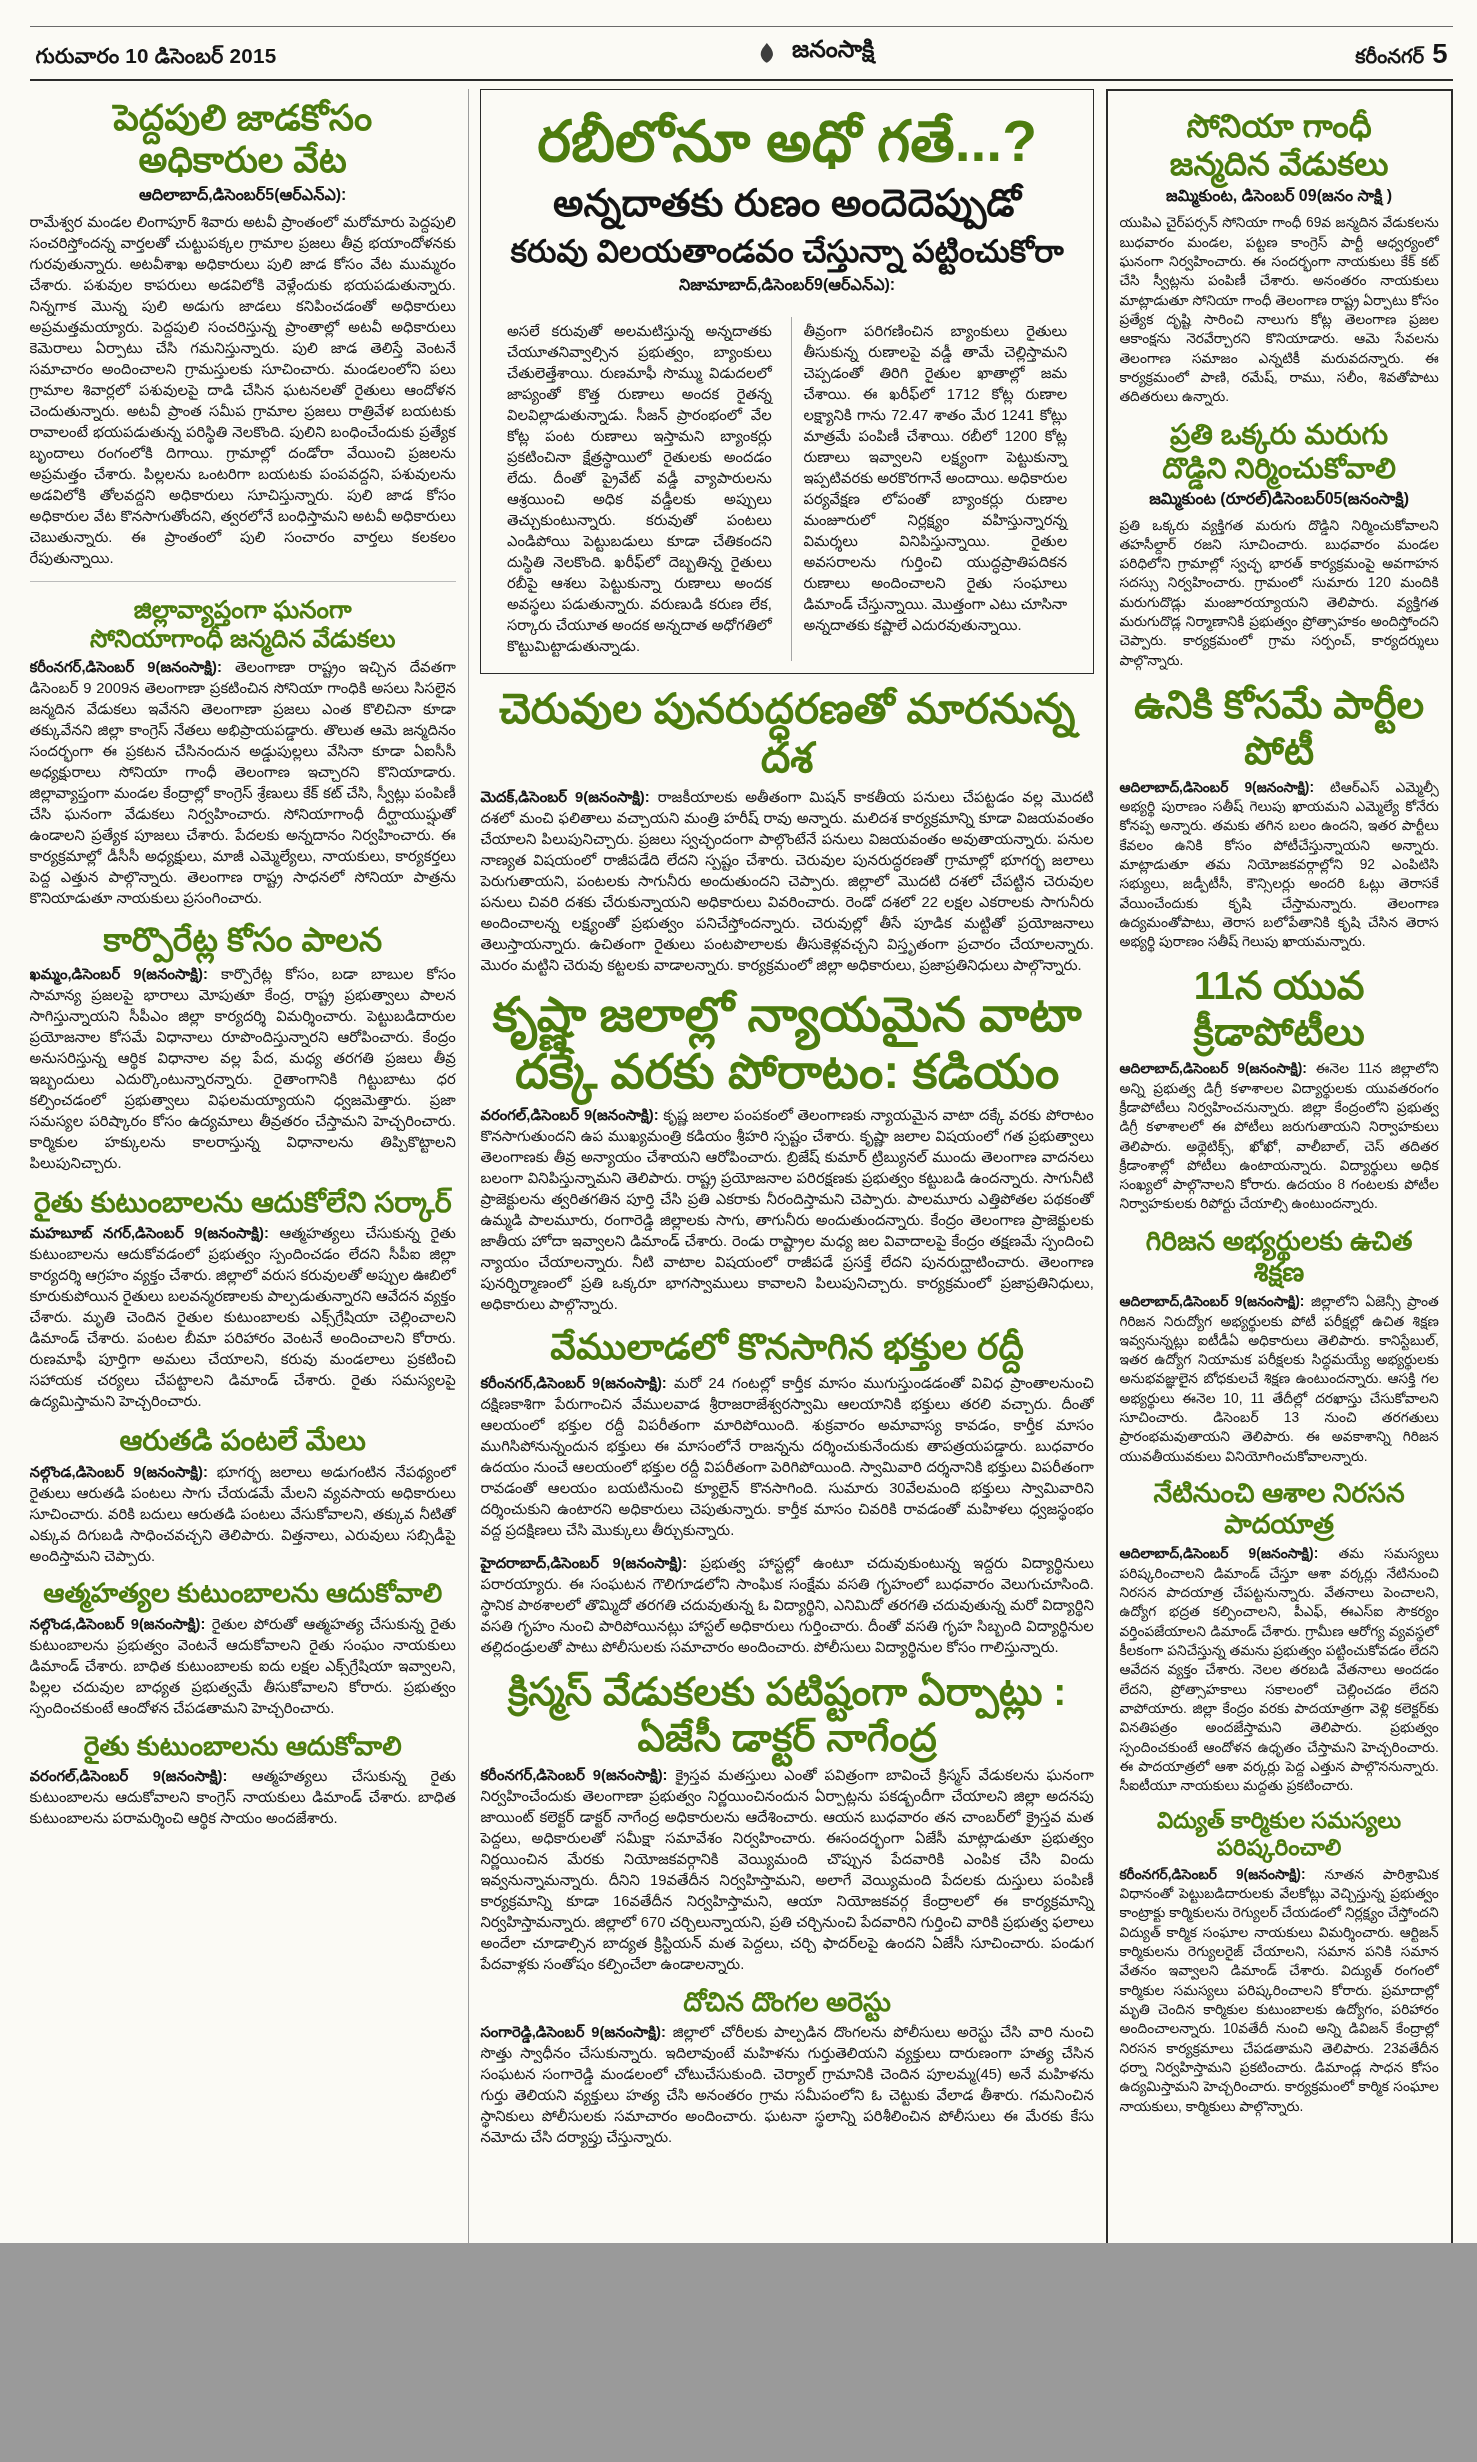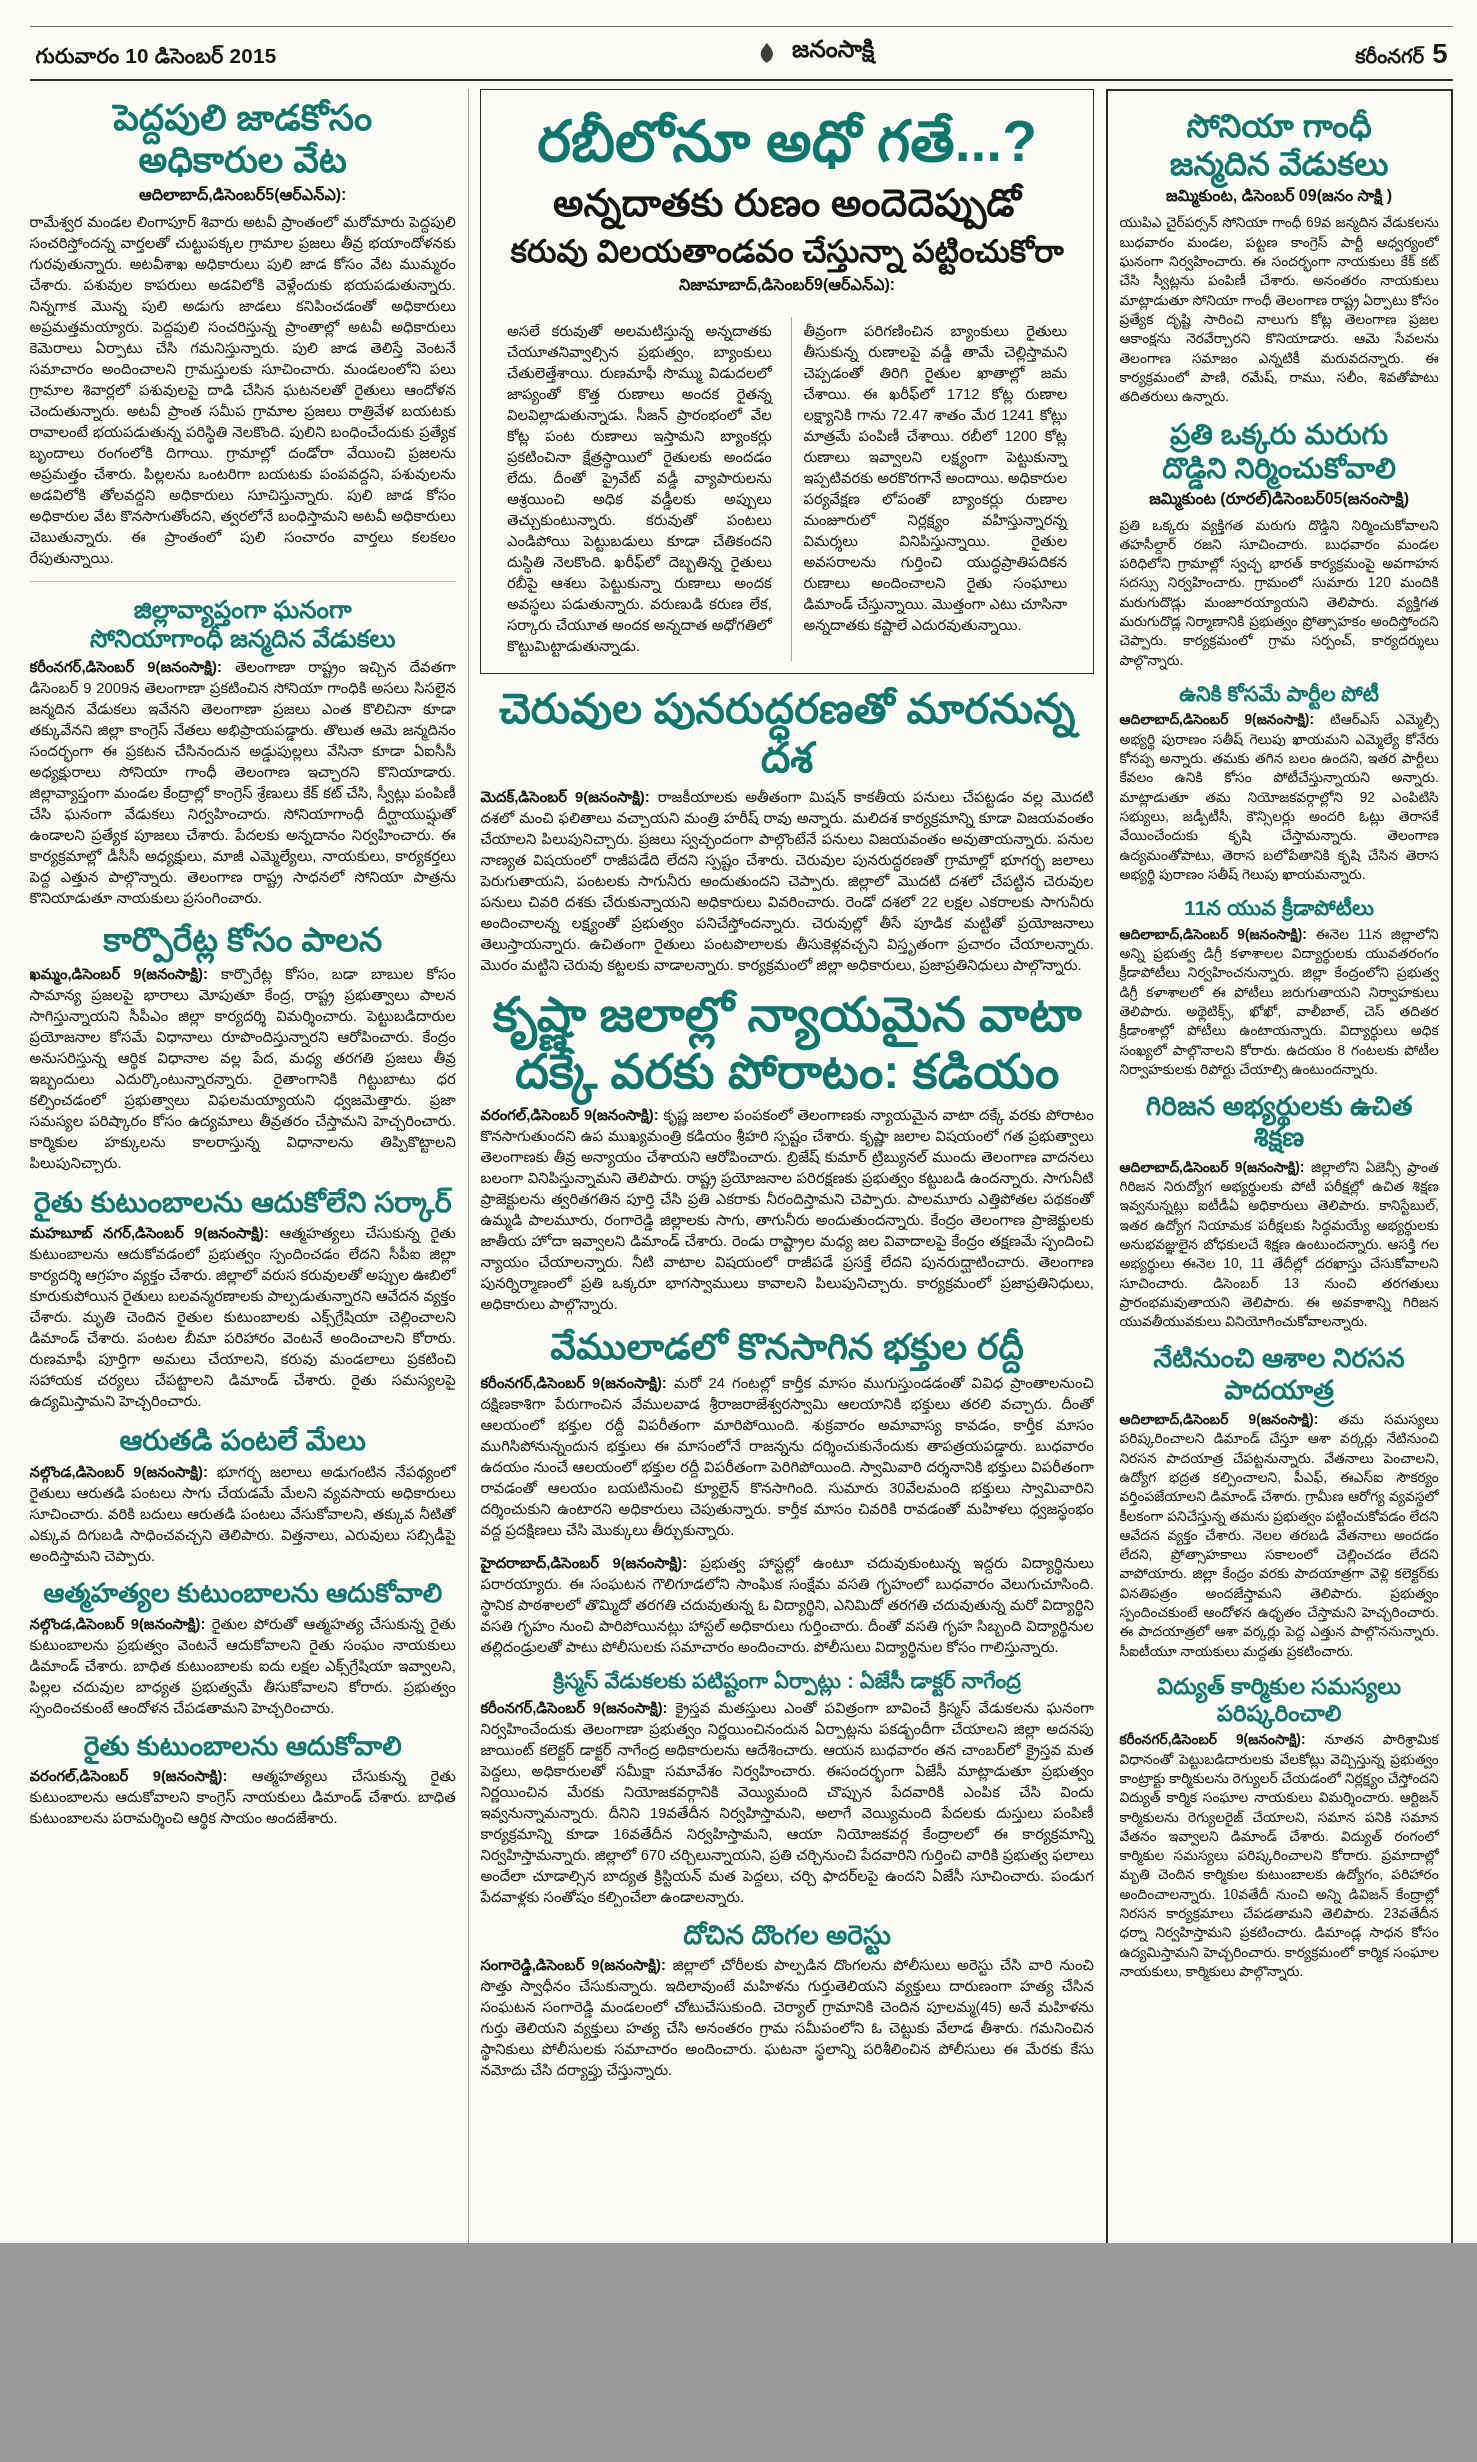--- a/index.html
+++ b/index.html
@@ -21,23 +21,23 @@
   .pageno{font-size:19.7px;font-weight:700;display:flex;align-items:baseline;gap:7.9px;}
   .pageno .num{font-size:27.6px;}
   
   .content{display:grid;grid-template-columns:438px 638px 347px;margin-top:7.9px;}
   .col{height:2354px;overflow:hidden;}
   .col-left{padding-right:11.8px;}
   .col-mid{border-left:1px solid #9b9b9b;padding:0 11.8px;}
   .col-right{border:2px solid #2b2b2b;padding:7.9px 11.8px;box-sizing:border-box;background:#fbfaf5;}
   
   .story{margin-bottom:11.8px;}
-  .hl{font-weight:700;text-align:center;line-height:1.18;margin:7.9px 0 3.9px;white-space:pre-line;color:#0f766e;}
+  .hl{font-weight:700;text-align:center;line-height:1.18;margin:7.9px 0 3.9px;white-space:pre-line;color:#4d7c0f;}
   .h60{font-size:57px;} .h50{font-size:48px;} .h44{font-size:42px;} .h40{font-size:36px;}
-  .h38{font-size:36px;} .h36{font-size:33px;} .h34{font-size:32.5px;} .h32{font-size:21px;}
+  .h38{font-size:36px;} .h36{font-size:33px;} .h34{font-size:32.5px;} .h32{font-size:39px;}
   .h30{font-size:28.6px;} .h28{font-size:26.6px;} .h26{font-size:24.6px;} .h24{font-size:22.7px;}
   .deck{font-weight:700;text-align:center;line-height:1.2;margin:5.9px 0;}
   .deck1{font-size:38px;} .deck2{font-size:31.5px;}
   .body{font-size:14.8px;line-height:1.42;text-align:justify;margin:3.9px 0;}
   .col-right .body{font-size:13.8px;line-height:1.4;}
   .dateline{font-weight:700;}
   .center{text-align:center;margin:3.9px 0;}
   
   .lead-box{border:1.5px solid #2b2b2b;padding:9.9px 13.8px 11.8px;margin-bottom:9.9px;}
   .lead-body{display:grid;grid-template-columns:1fr 1fr;column-gap:7px;margin-top:19px;}

